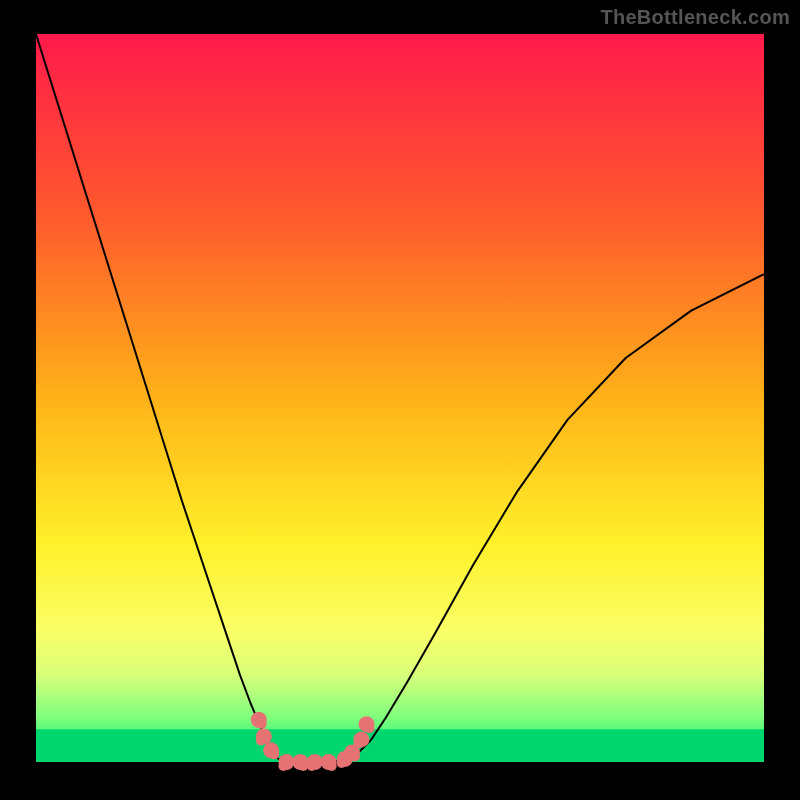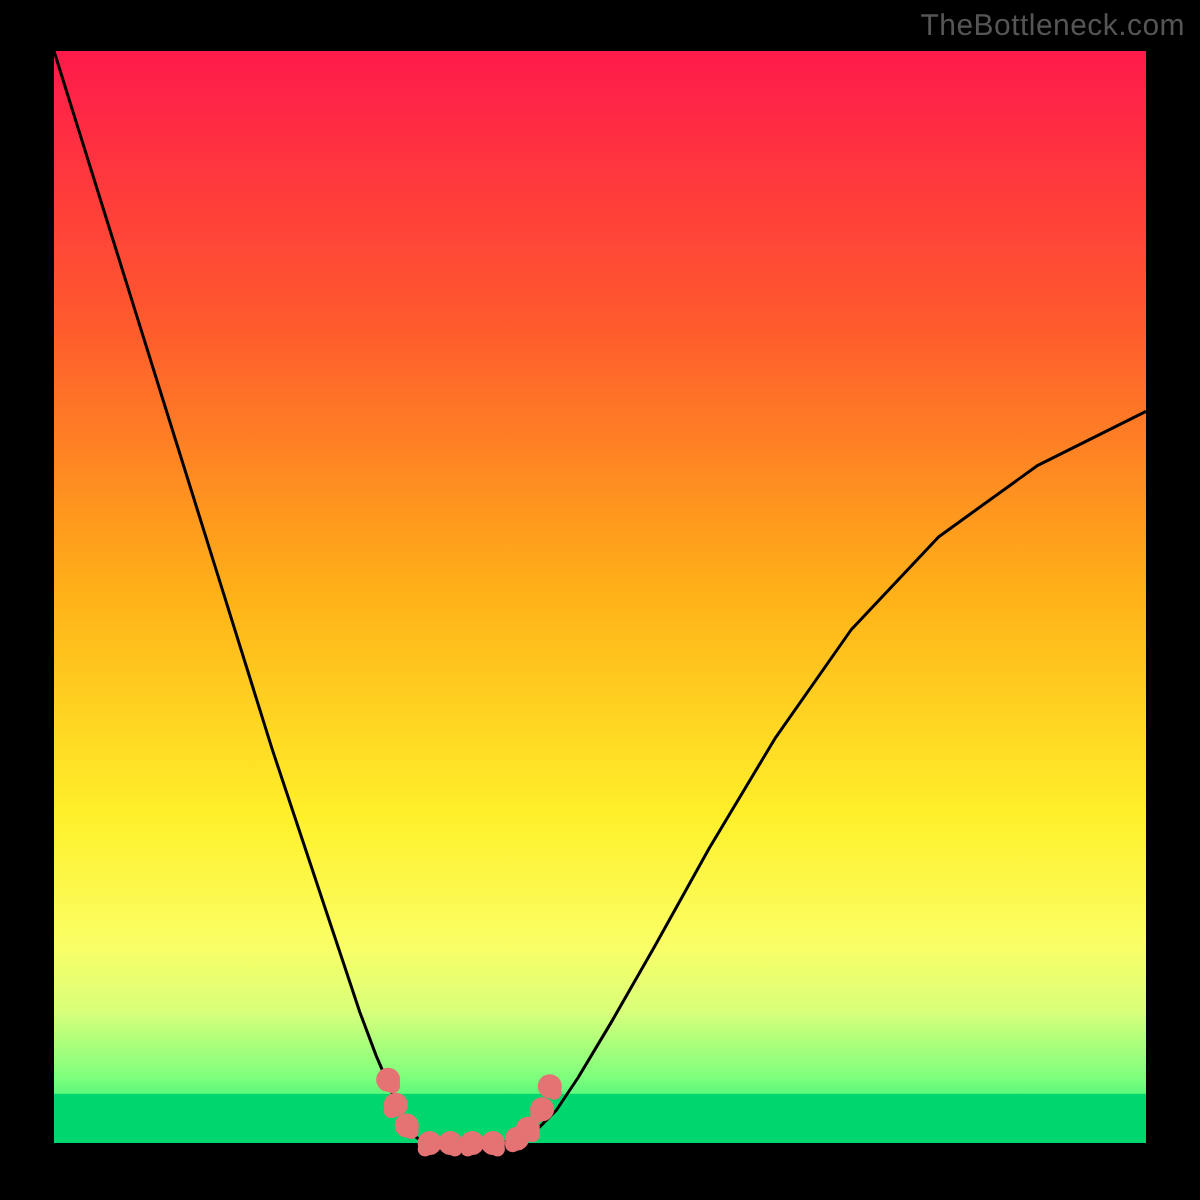--- a/index.html
+++ b/index.html
@@ -18,21 +18,21 @@
     width: 800px;
     height: 800px;
     background: #000;
   }
   .watermark {
     position: absolute;
     top: 6px;
     right: 10px;
     color: #555;
     font-size: 20px;
-    font-weight: 400;
+    font-weight: 700;
     letter-spacing: 0.3px;
     z-index: 10;
   }
   svg {
     position: absolute;
     top: 0;
     left: 0;
   }
 </style>
 </head>

